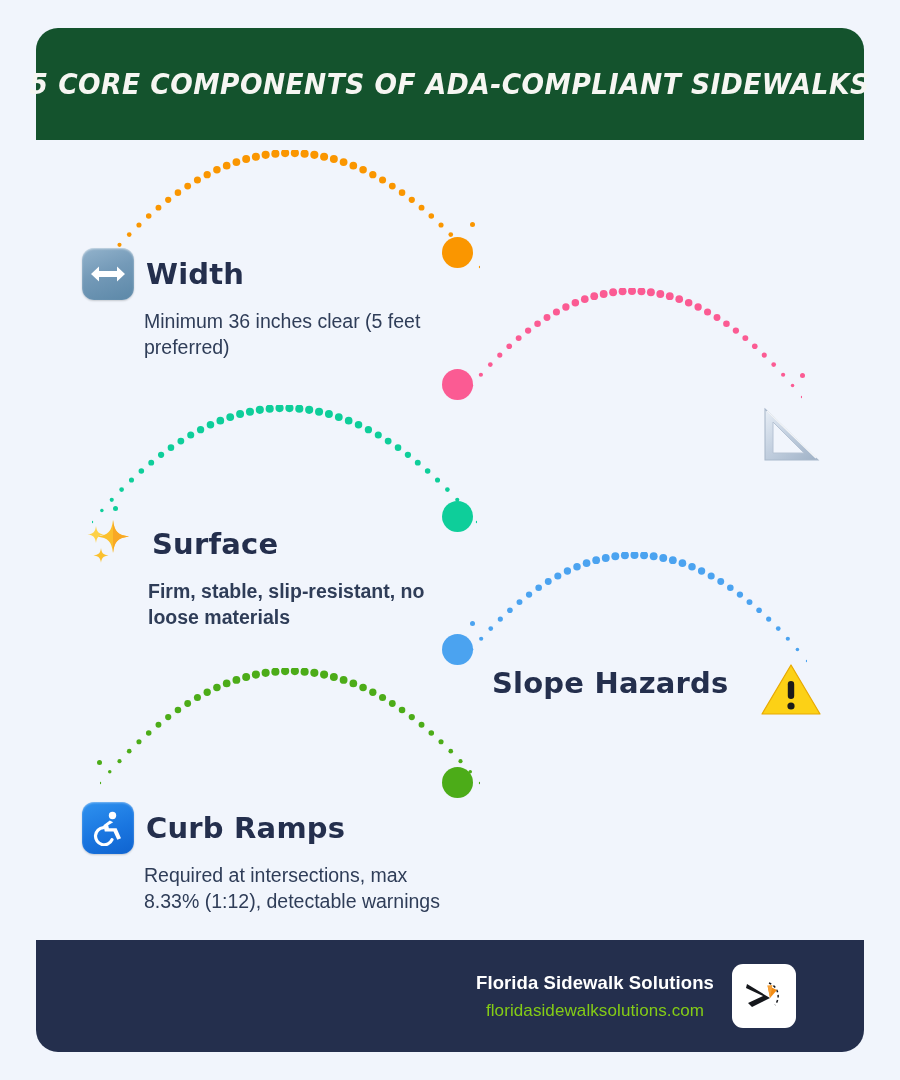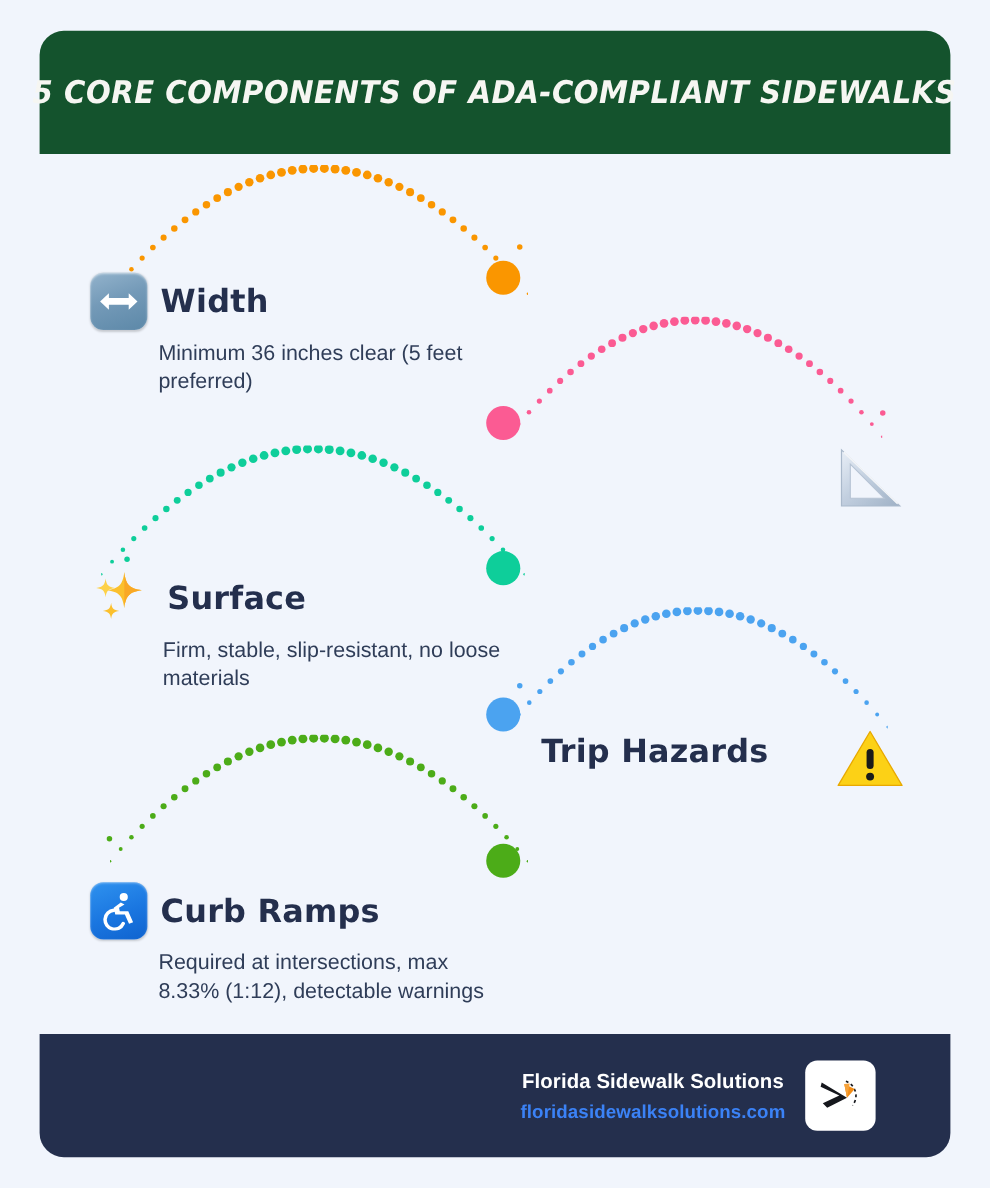--- a/index.html
+++ b/index.html
@@ -74,21 +74,21 @@
     background:#242f4d;
     border-radius:0 0 22px 22px;
     display:flex;align-items:center;justify-content:flex-end;
     gap:18px;padding-right:68px;box-sizing:border-box;
   }
   .footer-text{text-align:center;}
   .footer-brand{
     color:#ffffff;font-weight:700;font-size:18.5px;letter-spacing:.1px;
     margin-bottom:7px;
   }
-  .footer-url{color:#3b82f6;font-size:17px;letter-spacing:.1px;font-weight:bold;}
+  .footer-url{color:#84cc16;font-size:17px;letter-spacing:.1px;}
   .footer-logo{
     width:64px;height:64px;background:#ffffff;border-radius:11px;
     display:flex;align-items:center;justify-content:center;
   }
 </style>
 </head>
 <body>
 
 <div class="page">
 
@@ -359,26 +359,26 @@
       <div class="spark">
         <svg width="56" height="52" viewBox="0 0 56 52">
           <path d="M29 2 C30.4 13.6 33.8 17 45 18.5 C33.8 20 30.4 23.4 29 35 C27.6 23.4 24.2 20 13 18.5 C24.2 17 27.6 13.6 29 2 Z" fill="#fbc02d"></path>
           <path d="M29 2 C30.4 13.6 33.8 17 45 18.5 C33.8 20 30.4 23.4 29 35 Z" fill="#f9a825"></path>
           <path d="M12 8 C12.8 14 14.5 15.7 20.5 16.5 C14.5 17.3 12.8 19 12 25 C11.2 19 9.5 17.3 3.5 16.5 C9.5 15.7 11.2 14 12 8 Z" fill="#fdd148"></path>
           <path d="M17 30 C17.7 35.2 19.2 36.7 24.5 37.4 C19.2 38.1 17.7 39.6 17 44.8 C16.3 39.6 14.8 38.1 9.5 37.4 C14.8 36.7 16.3 35.2 17 30 Z" fill="#fbc02d"></path>
         </svg>
       </div>
       <div class="sec-title">Surface</div>
     </div>
-    <div class="sec-body" style="margin-left:64px;">Firm, stable, slip-resistant, no loose materials</div>
+    <div class="sec-body" style="margin-left:64px;font-weight:bold;">Firm, stable, slip-resistant, no loose materials</div>
   </div>
 
   <div class="sec sec-right" style="left:492px;top:666px;width:300px;">
     <div class="sec-head">
-      <div class="sec-title">Trip Hazards</div>
+      <div class="sec-title">Slope Hazards</div>
     </div>
   </div>
   <div class="floaticon" style="left:760px;top:662px;">
     <svg width="62" height="56" viewBox="0 0 62 56">
       <path d="M31 3 L60 52 L2 52 Z" fill="#fcd116" stroke="#e8a900" stroke-width="1.2" stroke-linejoin="round"></path>
       <rect x="27.8" y="19" width="6.4" height="18" rx="3.2" fill="#1a1a1a"></rect>
       <circle cx="31" cy="44" r="3.6" fill="#1a1a1a"></circle>
     </svg>
   </div>
 

